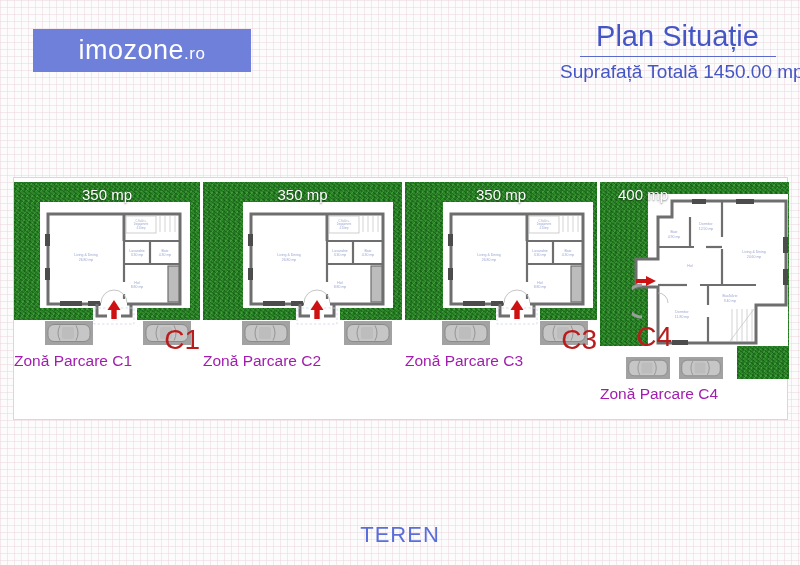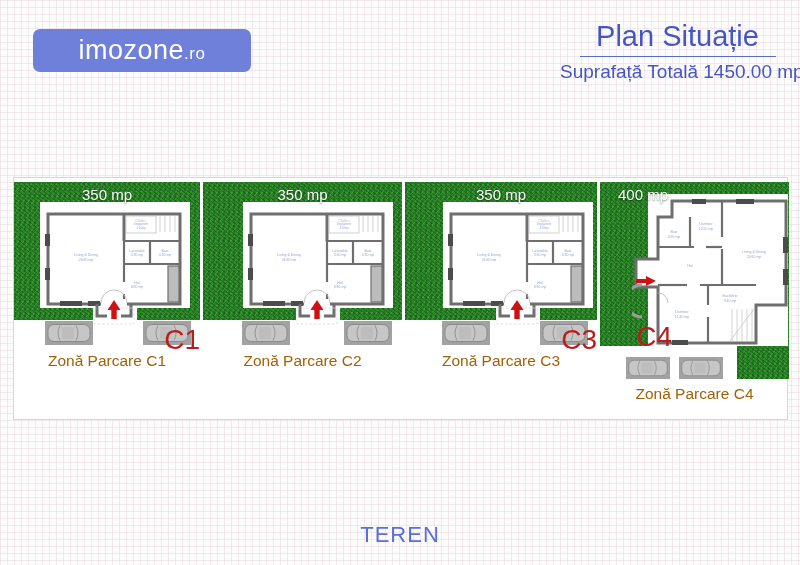--- a/index.html
+++ b/index.html
@@ -12,21 +12,21 @@
       linear-gradient(rgba(236,215,222,.55) 1px, transparent 1px),
       linear-gradient(90deg, rgba(236,215,222,.55) 1px, transparent 1px);
     background-size:7px 7px;
   }
   .serif{ font-family:Liberation Sans, sans-serif; }
 
   
   .logo{
     position:absolute; left:33px; top:29px; width:218px; height:43px;
     background:#6f80da; color:#fff; display:flex; align-items:center; justify-content:center;
-    font-size:27px; letter-spacing:.5px;border-radius:7px;
+    font-size:27px; letter-spacing:.5px;
   }
   .logo .tld{ font-size:17px; margin-top:6px; }
   .hdr{ position:absolute; left:560px; top:20px; width:235px; text-align:center; color:#4456c5;}
   .hdr .title{ font-size:29px; line-height:1.15; }
   .hdr .rule{ width:196px; height:1px; background:#5b6bcb; margin:3px auto 4px auto; }
   .hdr .sub{ font-size:19px; white-space:nowrap; }
 
   
   .band{
     position:absolute; left:13px; top:177px; width:775px; height:243px;
@@ -67,22 +67,22 @@
   .park{
     position:absolute; width:50px; height:24px; z-index:9;
   }
   .p4 .park{ width:46px; height:22px; top:179px; }
   .code{
     position:absolute; left:0; right:0; top:146px; text-align:right; z-index:30;
     color:#b91c1c; font-size:28px;
   }
   .p4 .code{ top:143px; left:12px; right:auto; width:60px; }
   .zona{
-    position:absolute; left:0; right:0; top:174px; text-align:center; z-index:30;
-    color:#a16207; font-size:15.5px; white-space:nowrap;
+    position:absolute; left:0; right:0; top:174px; text-align:left; z-index:30;
+    color:#a21caf; font-size:15.5px; white-space:nowrap;
   }
   .p4 .zona{ top:207px; }
 
   .teren{
     position:absolute; left:0; top:522px; width:100%; text-align:center;
     color:#5a6ed9; font-size:22px; letter-spacing:1px;
   }
 </style>
 </head>
 <body>

